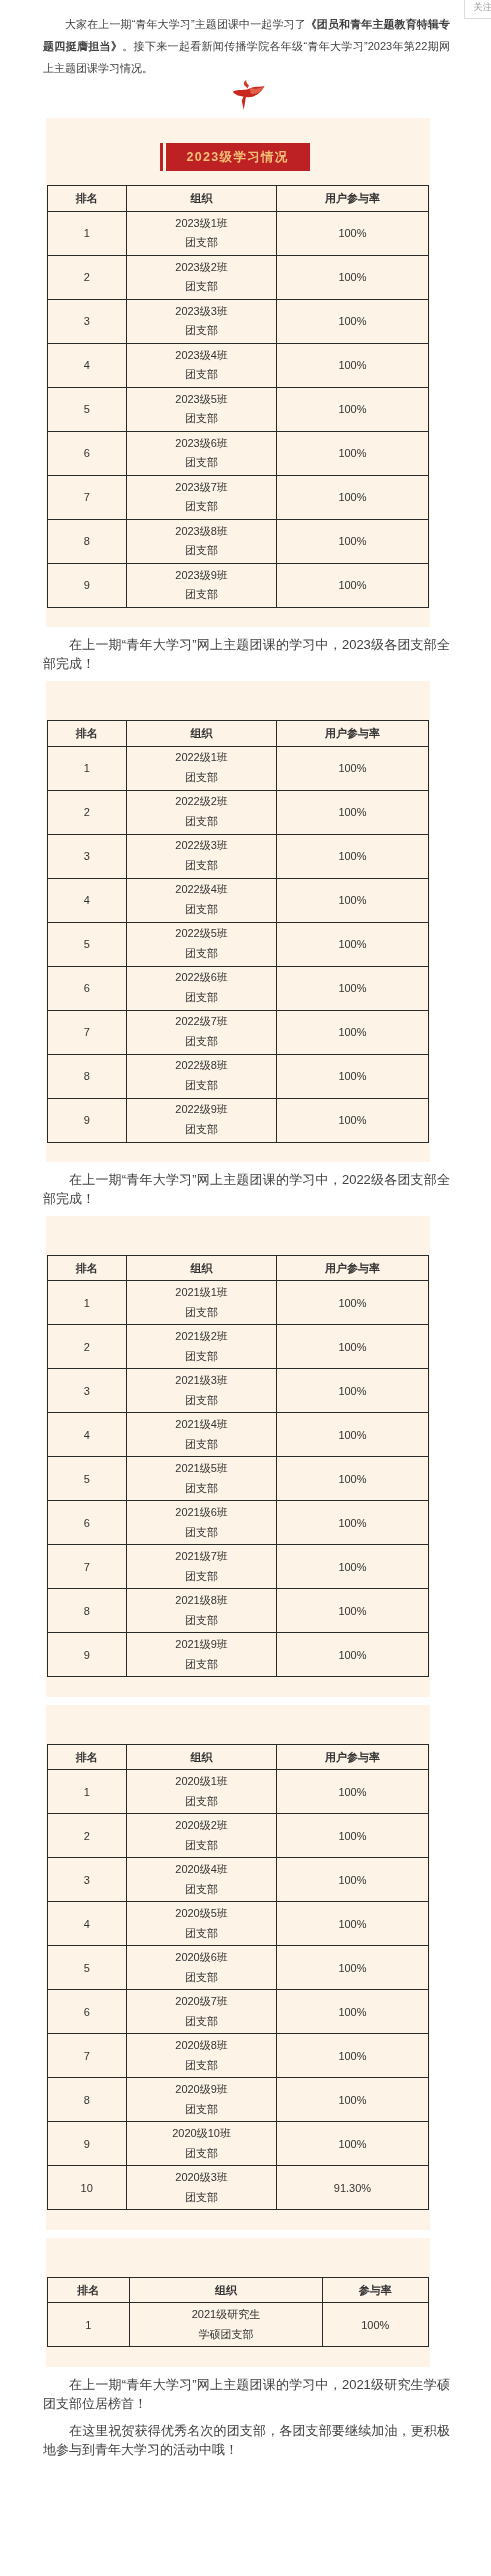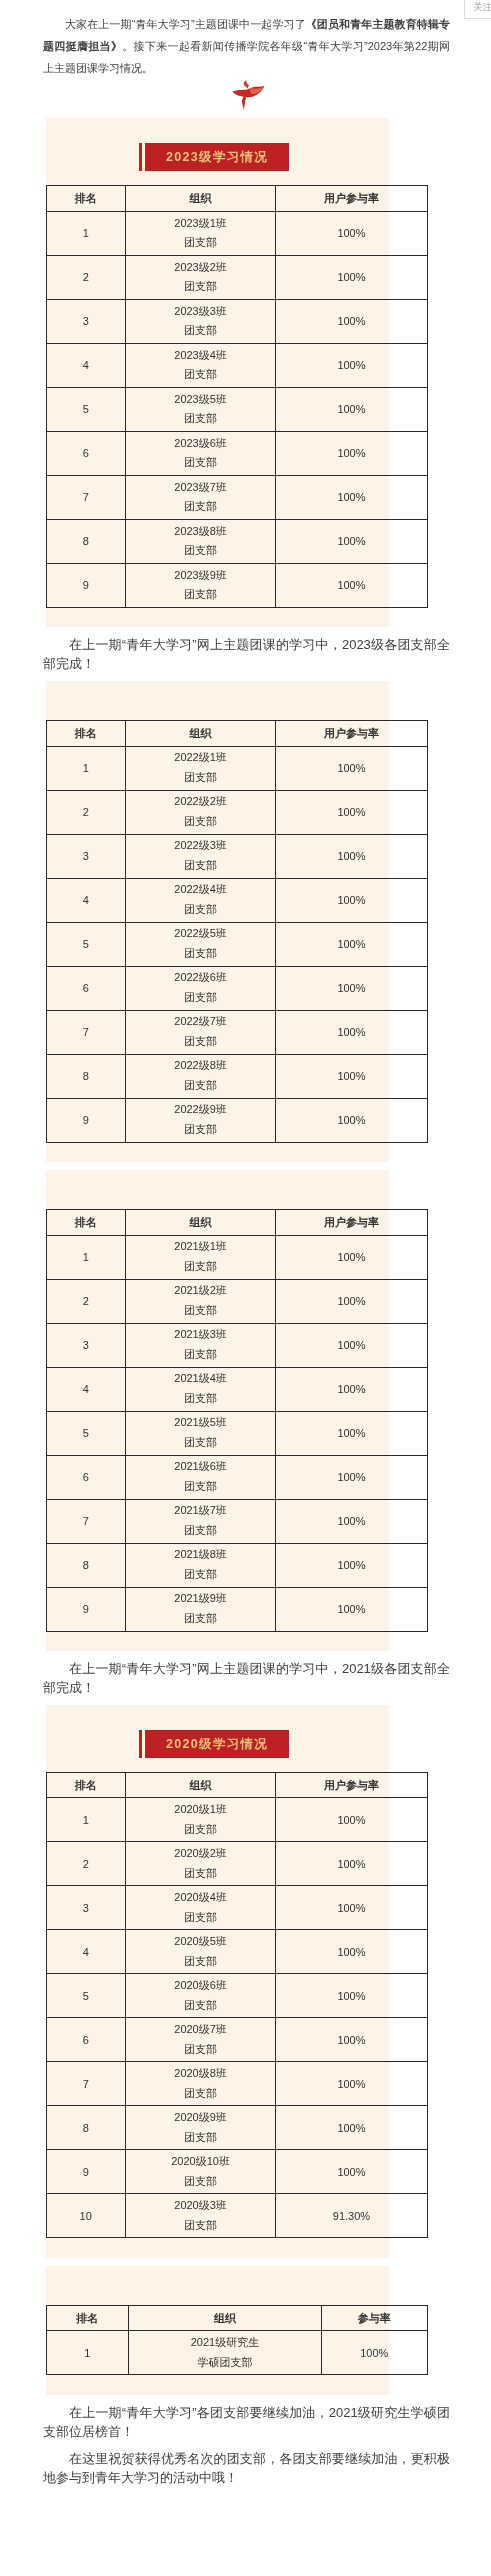--- a/index.html
+++ b/index.html
@@ -17,21 +17,21 @@
     font-size:9.2px; color:#9c9c9c; text-align:center; line-height:26px;
   }
 
   p.intro { font-size:11px; line-height:21.6px; text-indent:2em; margin-top:5.2px; text-align:justify; }
   p.intro b { font-weight:bold; }
 
   .flag-wrap { text-align:center; margin-top:1.3px; height:30px; }
 
   .panel {
     background:var(--cream,#fdf3e6);
-    margin:7.9px 0 0 2.6px; width:343px;
+    margin:7.9px 0 0 2.6px; width:384px;
     padding:25px 0 19.7px 0;
   }
   .btn-row { display:flex; justify-content:center; }
   .sec-btn {
     position:relative; background:var(--red,#bd2123); color:var(--gold,#f0c078);
     font-size:12.5px; font-weight:bold; letter-spacing:1.3px;
     height:28px; line-height:28px; padding:0 21px;
   }
   .sec-btn::before {
     content:""; position:absolute; left:-5.9px; top:0; width:3.3px; height:100%;
@@ -258,20 +258,21 @@
               <td class="rank-cell">9</td>
               <td class="org-cell">
                 <span>2022级9班</span>
                 <span>团支部</span>
               </td>
               <td class="rate-cell">100%</td>
             </tr>
           </tbody>
     </table>
   </section>
+  <p class="after">在上一期“青年大学习”网上主题团课的学习中，2022级各团支部全部完成！</p>
 
   <section class="panel">
     <table class="tbl">
       <colgroup>
             <col class="c1">
             <col class="c2">
             <col class="c3">
           </colgroup>
       <thead>
         <tr>
@@ -349,26 +350,22 @@
               <td class="rank-cell">9</td>
               <td class="org-cell">
                 <span>2021级9班</span>
                 <span>团支部</span>
               </td>
               <td class="rate-cell">100%</td>
             </tr>
           </tbody>
     </table>
   </section>
-  <p class="after">在上一期“青年大学习”网上主题团课的学习中，2021级各团支部全部完成！</p>
 
   <section class="panel">
-    <div class="btn-row">
-      <div class="sec-btn">2020级学习情况</div>
-    </div>
     <table class="tbl">
       <colgroup>
             <col class="c1">
             <col class="c2">
             <col class="c3">
           </colgroup>
       <thead>
         <tr>
           <th>排名</th>
           <th>组织</th>
@@ -479,19 +476,19 @@
               <td class="rank-cell">1</td>
               <td class="org-cell">
                 <span>2021级研究生</span>
                 <span>学硕团支部</span>
               </td>
               <td class="rate-cell">100%</td>
             </tr>
           </tbody>
     </table>
   </section>
-  <p class="after">在上一期“青年大学习”各团支部要继续加油，2021级研究生学硕团支部位居榜首！</p>
+  <p class="after">在上一期“青年大学习”网上主题团课的学习中，2021级研究生学硕团支部位居榜首！</p>
 </div>
 
   <p class="closing">在这里祝贺获得优秀名次的团支部，各团支部要继续加油，更积极地参与到青年大学习的活动中哦！</p>
 
 </div>
 
 
 </body></html>

